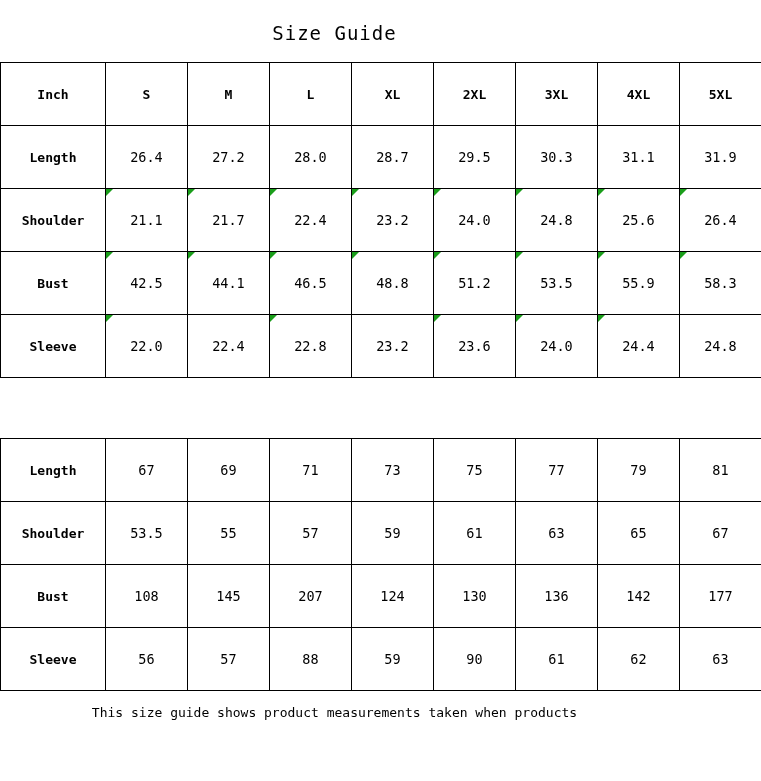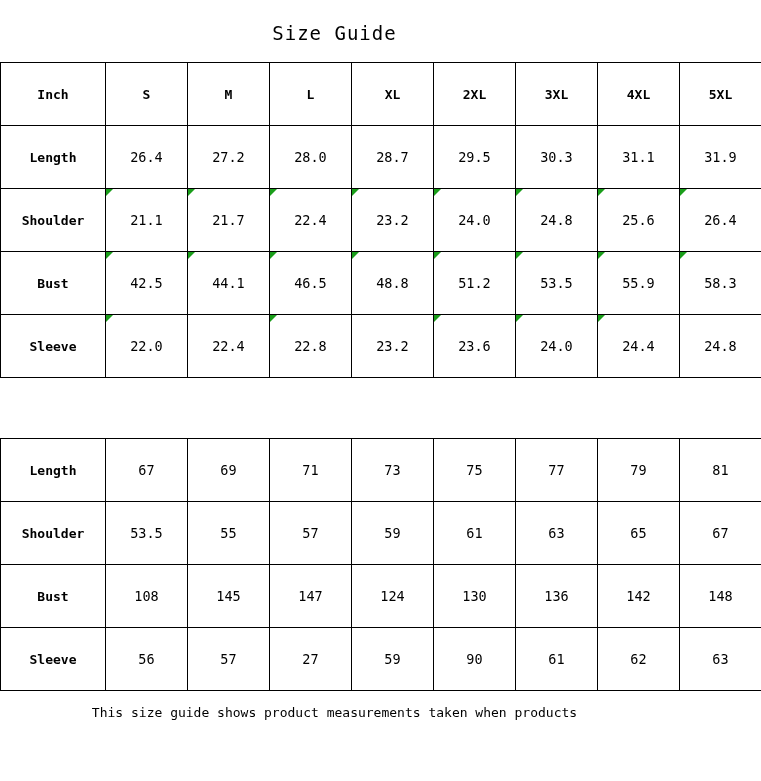--- a/index.html
+++ b/index.html
@@ -200,33 +200,33 @@
         <td>61</td>
         <td>63</td>
         <td>65</td>
         <td>67</td>
       </tr>
 
       <tr>
         <td class="row-label">Bust</td>
         <td>108</td>
         <td>145</td>
-        <td>147</td>
+        <td>207</td>
         <td>124</td>
         <td>130</td>
         <td>136</td>
         <td>142</td>
-        <td>148</td>
+        <td>177</td>
       </tr>
 
       <tr>
         <td class="row-label">Sleeve</td>
         <td>56</td>
         <td>57</td>
-        <td>27</td>
+        <td>88</td>
         <td>59</td>
         <td>90</td>
         <td>61</td>
         <td>62</td>
         <td>63</td>
       </tr>
     </tbody>
   </table>
 
   <div class="footnote">

